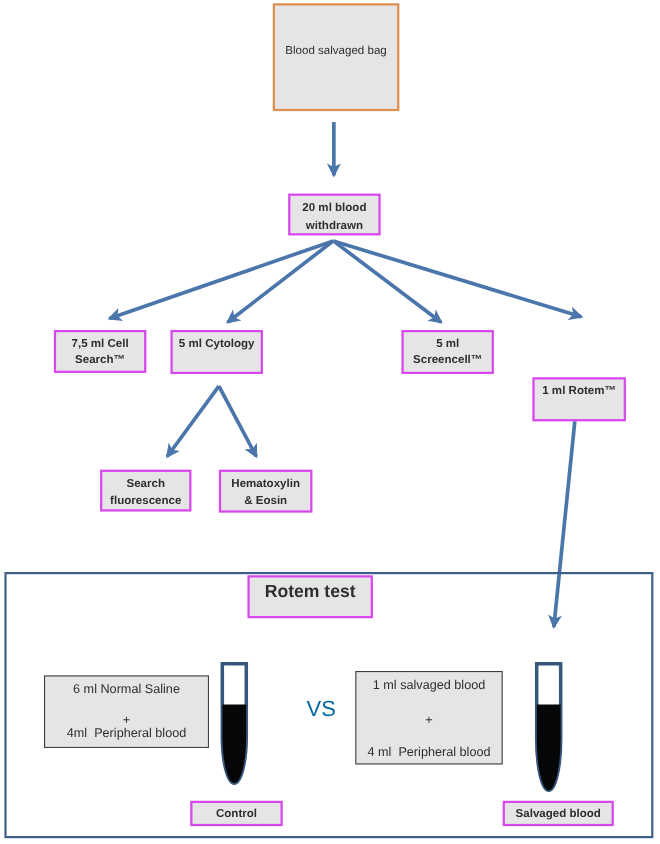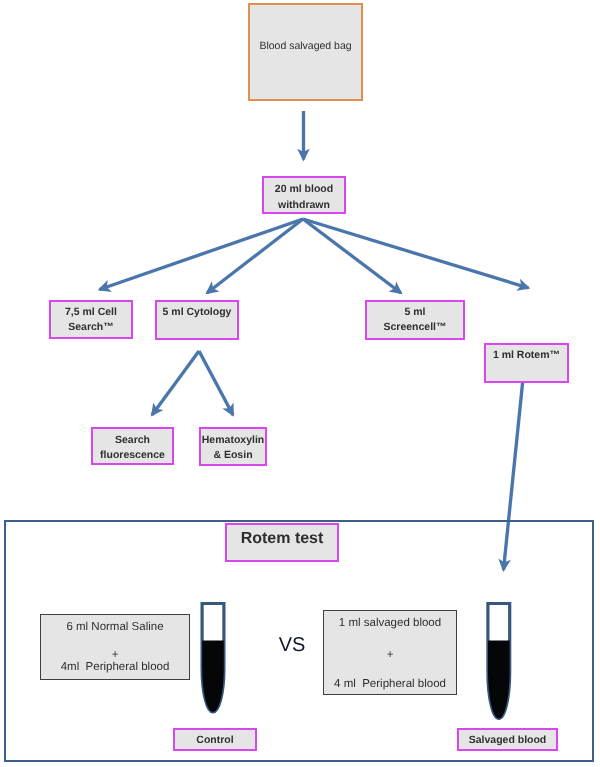--- a/index.html
+++ b/index.html
@@ -15,21 +15,21 @@
   #rotem-frame{position:absolute;left:4px;top:520px;width:590px;height:242px;
                border:2px solid #3E5F8A;box-sizing:border-box;}
   #rotem-title{font-size:16px;line-height:19px;}
   .box2{position:absolute;box-sizing:border-box;background:#e5e5e5;
         font-size:11.5px;line-height:14px;}
   .box2 .ln{position:absolute;left:0;width:100%;text-align:center;
             white-space:pre;}
   .nodebox{font-size:10.5px;line-height:13px;}
   .box-dark{border:1px solid #3F3F3F;}
   #vs{position:absolute;left:267px;top:635px;width:50px;text-align:center;
-      font-size:20px;line-height:20px;color:#0f172a;}
+      font-size:20px;line-height:20px;color:#0369a1;}
   .tube-body{fill:#ffffff;stroke:#37577D;stroke-width:3.2;}
   .tube-liquid{fill:#050608;stroke:none;}
 </style>
 </head>
 <body>
 
 <div id="stage">
 
   <svg class="layer" viewBox="0 0 600 767">
     <defs>
@@ -60,35 +60,35 @@
 
   <div class="box2 box-gray nodebox" style="left:49px;top:300px;width:84px;height:39px;padding-left:40px;">
     <div class="ln" style="top:4px">7,5 ml Cell</div>
     <div class="ln" style="top:19px">Search™</div>
   </div>
 
   <div class="box2 box-gray nodebox" style="left:155px;top:300px;width:84px;height:40px;">
     <div class="ln" style="top:4px">5 ml Cytology</div>
   </div>
 
-  <div class="box2 box-gray nodebox" style="left:365px;top:300px;width:100px;height:40px;">
+  <div class="box2 box-gray nodebox" style="left:365px;top:300px;width:84px;height:40px;">
     <div class="ln" style="top:4px">5 ml</div>
     <div class="ln" style="top:19px">Screencell™</div>
   </div>
 
   <div class="box2 box-gray nodebox" style="left:484px;top:300px;width:85px;height:40px;margin-top:43px;">
     <div class="ln" style="top:4px">1 ml Rotem™</div>
   </div>
 
   <div class="box2 box-gray nodebox" style="left:91px;top:427px;width:83px;height:38px;">
     <div class="ln" style="top:5px">Search</div>
     <div class="ln" style="top:20px">fluorescence</div>
   </div>
 
-  <div class="box2 box-gray nodebox" style="left:199px;top:427px;width:68px;height:39px;padding-left:48px;">
+  <div class="box2 box-gray nodebox" style="left:199px;top:427px;width:85px;height:39px;padding-left:48px;">
     <div class="ln" style="top:5px">Hematoxylin</div>
     <div class="ln" style="top:20px">&amp; Eosin</div>
   </div>
 
   <div id="rotem-frame"></div>
 
   <div class="box2 box-gray" id="rotem-title" style="left:225px;top:523px;width:114px;height:39px;">
     <div class="ln" style="top:4px">Rotem test</div>
   </div>
 

